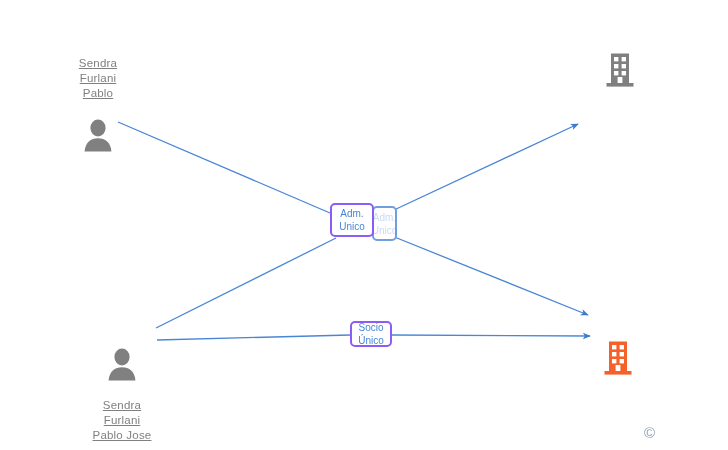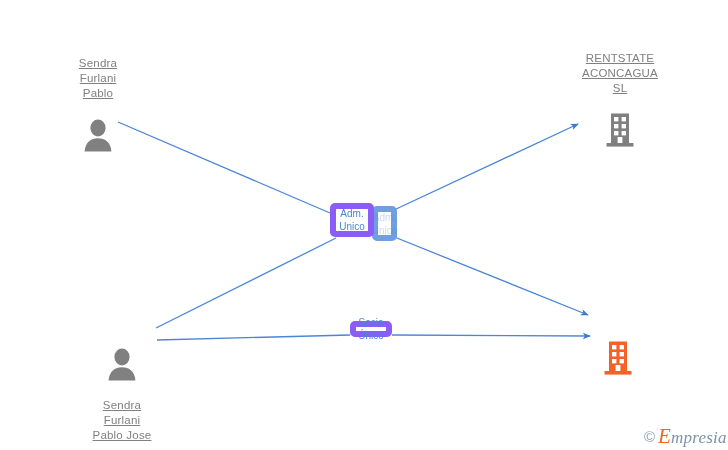--- a/index.html
+++ b/index.html
@@ -43,32 +43,32 @@
   .icon-wrap {
     display: flex;
     align-items: center;
     justify-content: center;
     height: 38px;
   }
   .edge-box {
     position: absolute;
     box-sizing: border-box;
     background: #ffffff;
-    border: 6px solid #8b5cf6;
+    border: 2px solid #8b5cf6;
     border-radius: 5px;
     color: #4a86d6;
     font-size: 10px;
     line-height: 13px;
     text-align: center;
     display: flex;
     flex-direction: column;
     align-items: center;
     justify-content: center;
     white-space: pre-line;
-    padding: 2px 4px;
+    padding: 11px 4px;
   }
   .edge-box.ghost {
     color: rgba(74,134,214,0.30);
     border-color: #6f9fe0;
     z-index: 1;
   }
   .edge-box.front {
     z-index: 3;
   }
   .watermark {
@@ -152,23 +152,20 @@
         <ellipse cx="16" cy="10" rx="7.6" ry="8.4" fill="#808080"></ellipse>
         <path d="M2.6 33.5 C3.2 24.4 8.8 20.2 16 20.2 C23.2 20.2 28.8 24.4 29.4 33.5 Z" fill="#808080"></path>
       </svg>
     </div>
     <div class="node-label">Sendra
 Furlani
 Pablo Jose</div>
   </div>
 
   <div class="node" style="left:557px; top:36px; width:126px;">
-    <div class="node-label">RENTSTATE
-ACONCAGUA
-SL</div>
     <div class="icon-wrap">
       <svg width="34" height="36" viewBox="0 0 34 36" xmlns="http://www.w3.org/2000/svg">
         <rect x="8" y="1.5" width="18" height="29.5" fill="#808080"></rect>
         <rect x="3.5" y="31" width="27" height="3.6" fill="#808080"></rect>
         <rect x="11" y="5" width="4.4" height="4.4" fill="#ffffff"></rect>
         <rect x="18.6" y="5" width="4.4" height="4.4" fill="#ffffff"></rect>
         <rect x="11" y="12" width="4.4" height="4.4" fill="#ffffff"></rect>
         <rect x="18.6" y="12" width="4.4" height="4.4" fill="#ffffff"></rect>
         <rect x="11" y="19" width="4.4" height="4.4" fill="#ffffff"></rect>
         <rect x="18.6" y="19" width="4.4" height="4.4" fill="#ffffff"></rect>
@@ -188,16 +185,15 @@
         <rect x="18.6" y="12" width="4.4" height="4.4" fill="#ffffff"></rect>
         <rect x="11" y="19" width="4.4" height="4.4" fill="#ffffff"></rect>
         <rect x="18.6" y="19" width="4.4" height="4.4" fill="#ffffff"></rect>
         <rect x="14.6" y="25" width="4.8" height="6" fill="#ffffff"></rect>
       </svg>
     </div>
   </div>
 
   <div class="watermark" style="left:644px; top:424px;">
     <span class="wm-c">©</span>
-    <span class="wm-text"><span class="e">E</span><span>mpresia</span></span>
   </div>
 
 </div>
 
 </body></html>

